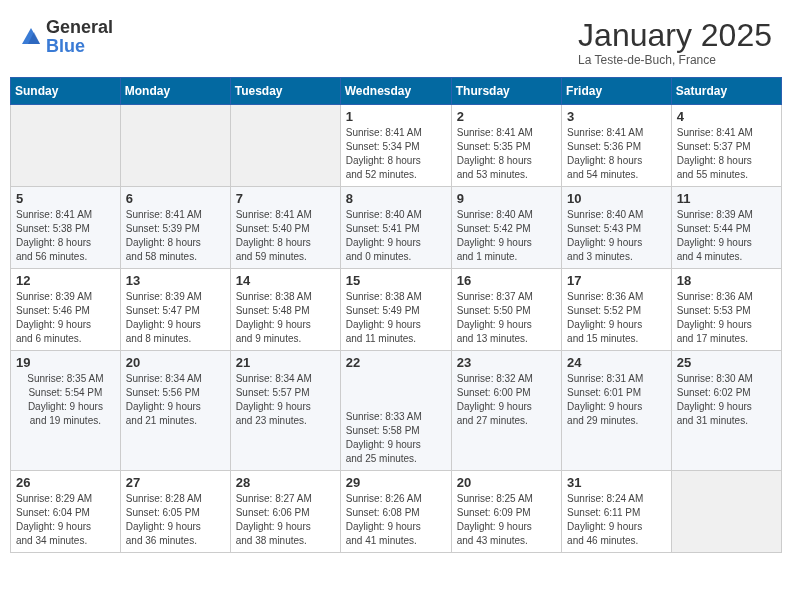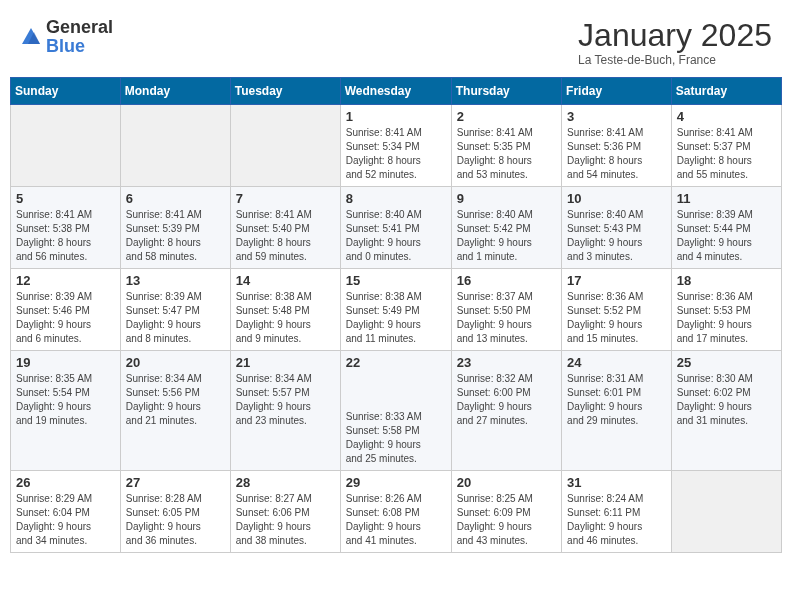--- a/index.html
+++ b/index.html
@@ -257,21 +257,21 @@
           <div class="day-number">18</div>
           <div class="day-info" style="white-space: pre-line;">Sunrise: 8:36 AM
 Sunset: 5:53 PM
 Daylight: 9 hours
 and 17 minutes.</div>
         </td>
       </tr>
       <tr>
         <td>
           <div class="day-number">19</div>
-          <div class="day-info" style="white-space: pre-line;">Sunrise: 8:35 AM
+          <div class="day-info" style="white-space: pre-line; text-align: center;">Sunrise: 8:35 AM
 Sunset: 5:54 PM
 Daylight: 9 hours
 and 19 minutes.</div>
         </td>
         <td>
           <div class="day-number">20</div>
           <div class="day-info" style="white-space: pre-line;">Sunrise: 8:34 AM
 Sunset: 5:56 PM
 Daylight: 9 hours
 and 21 minutes.</div>

